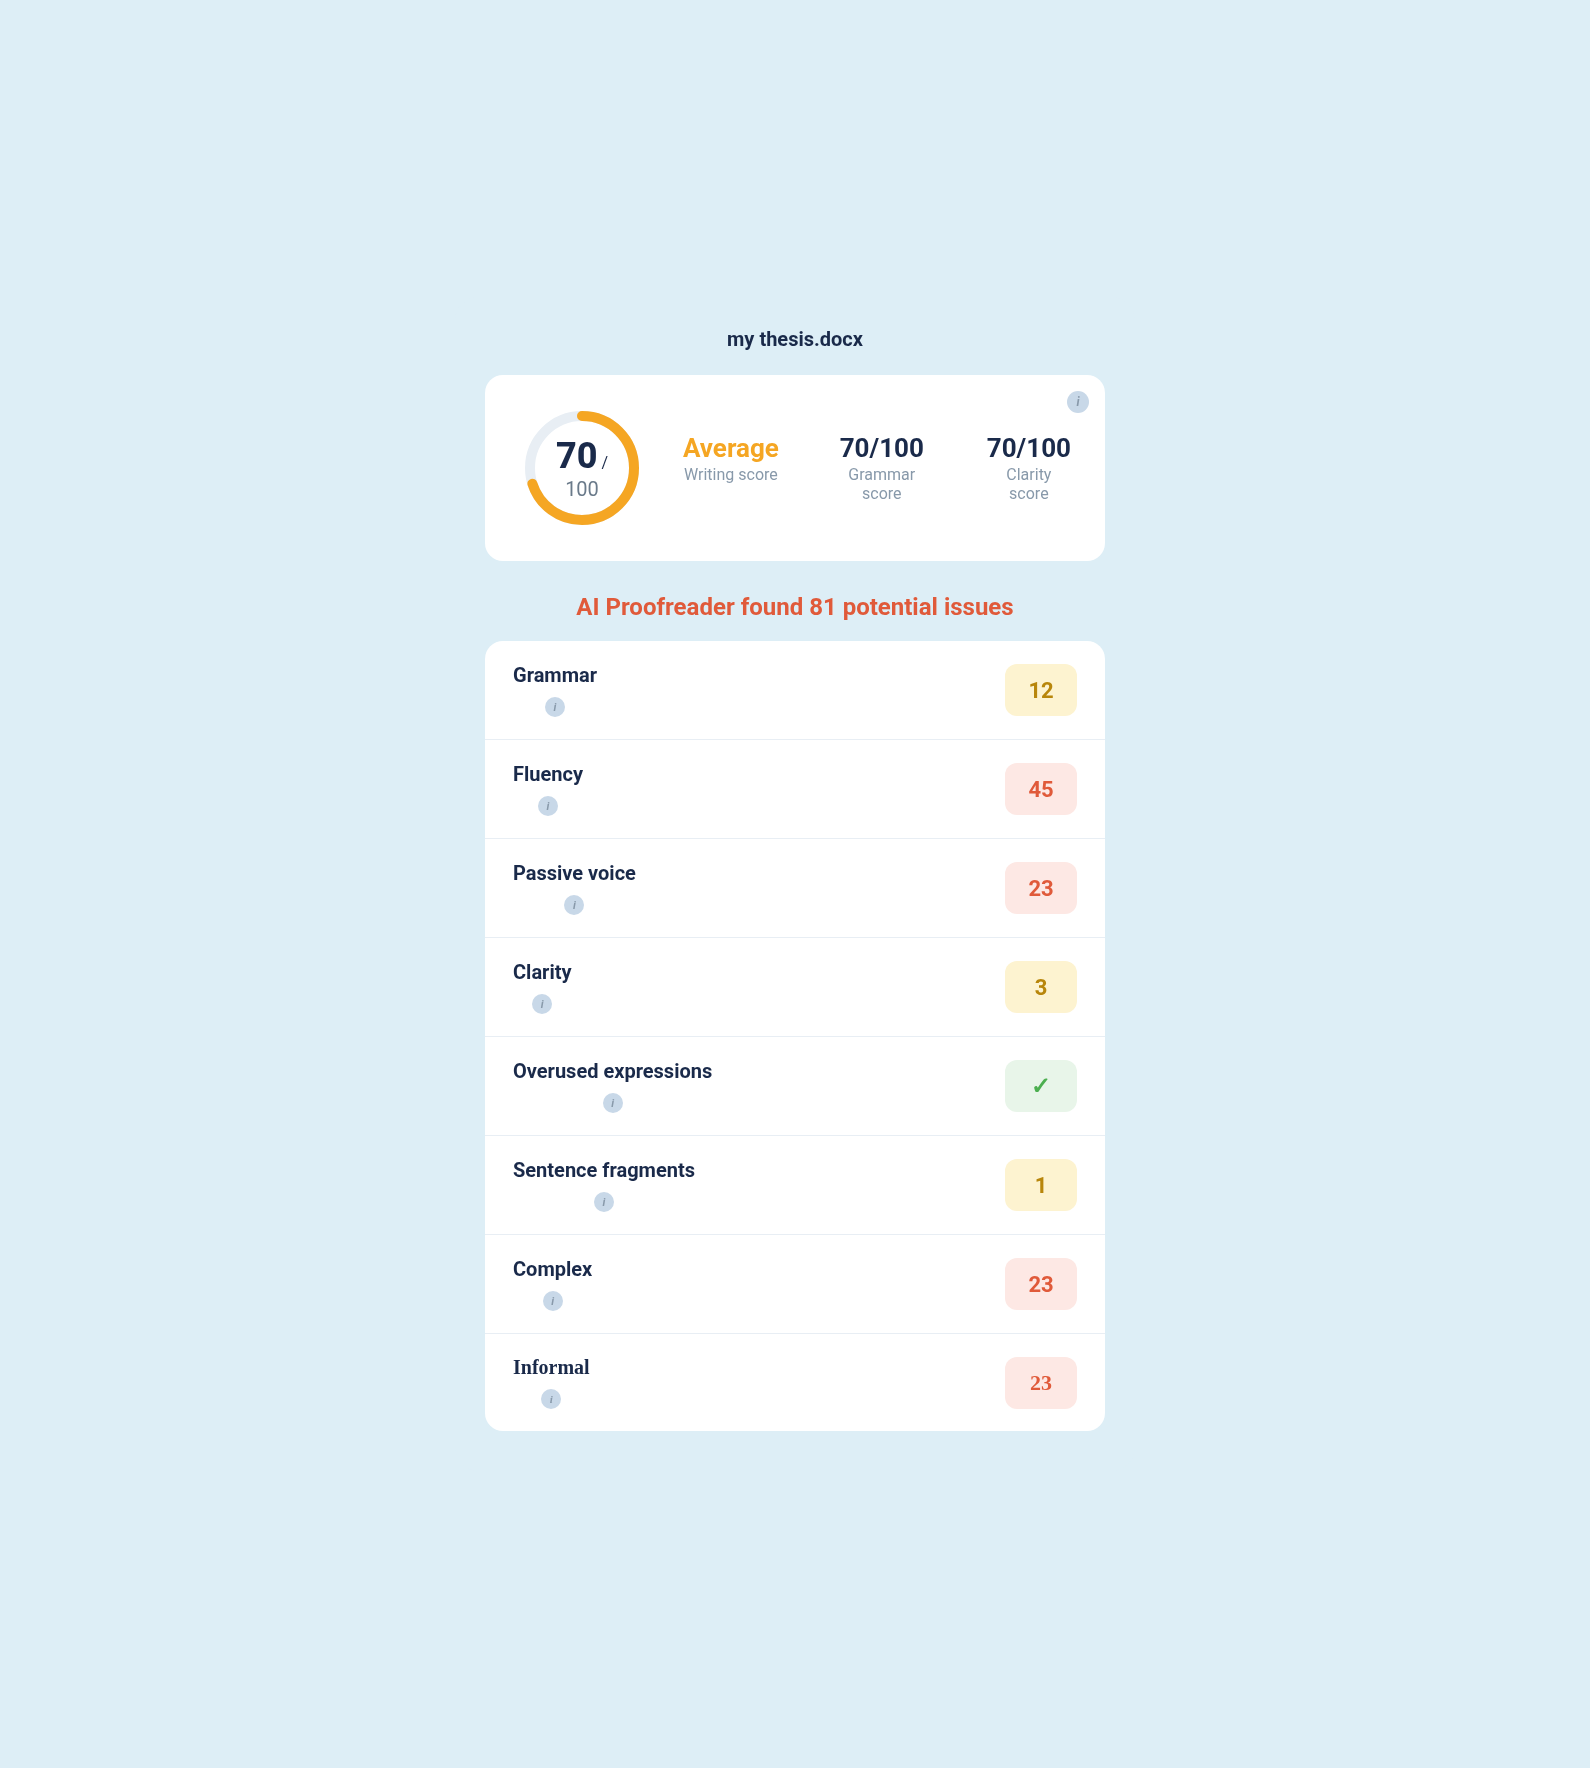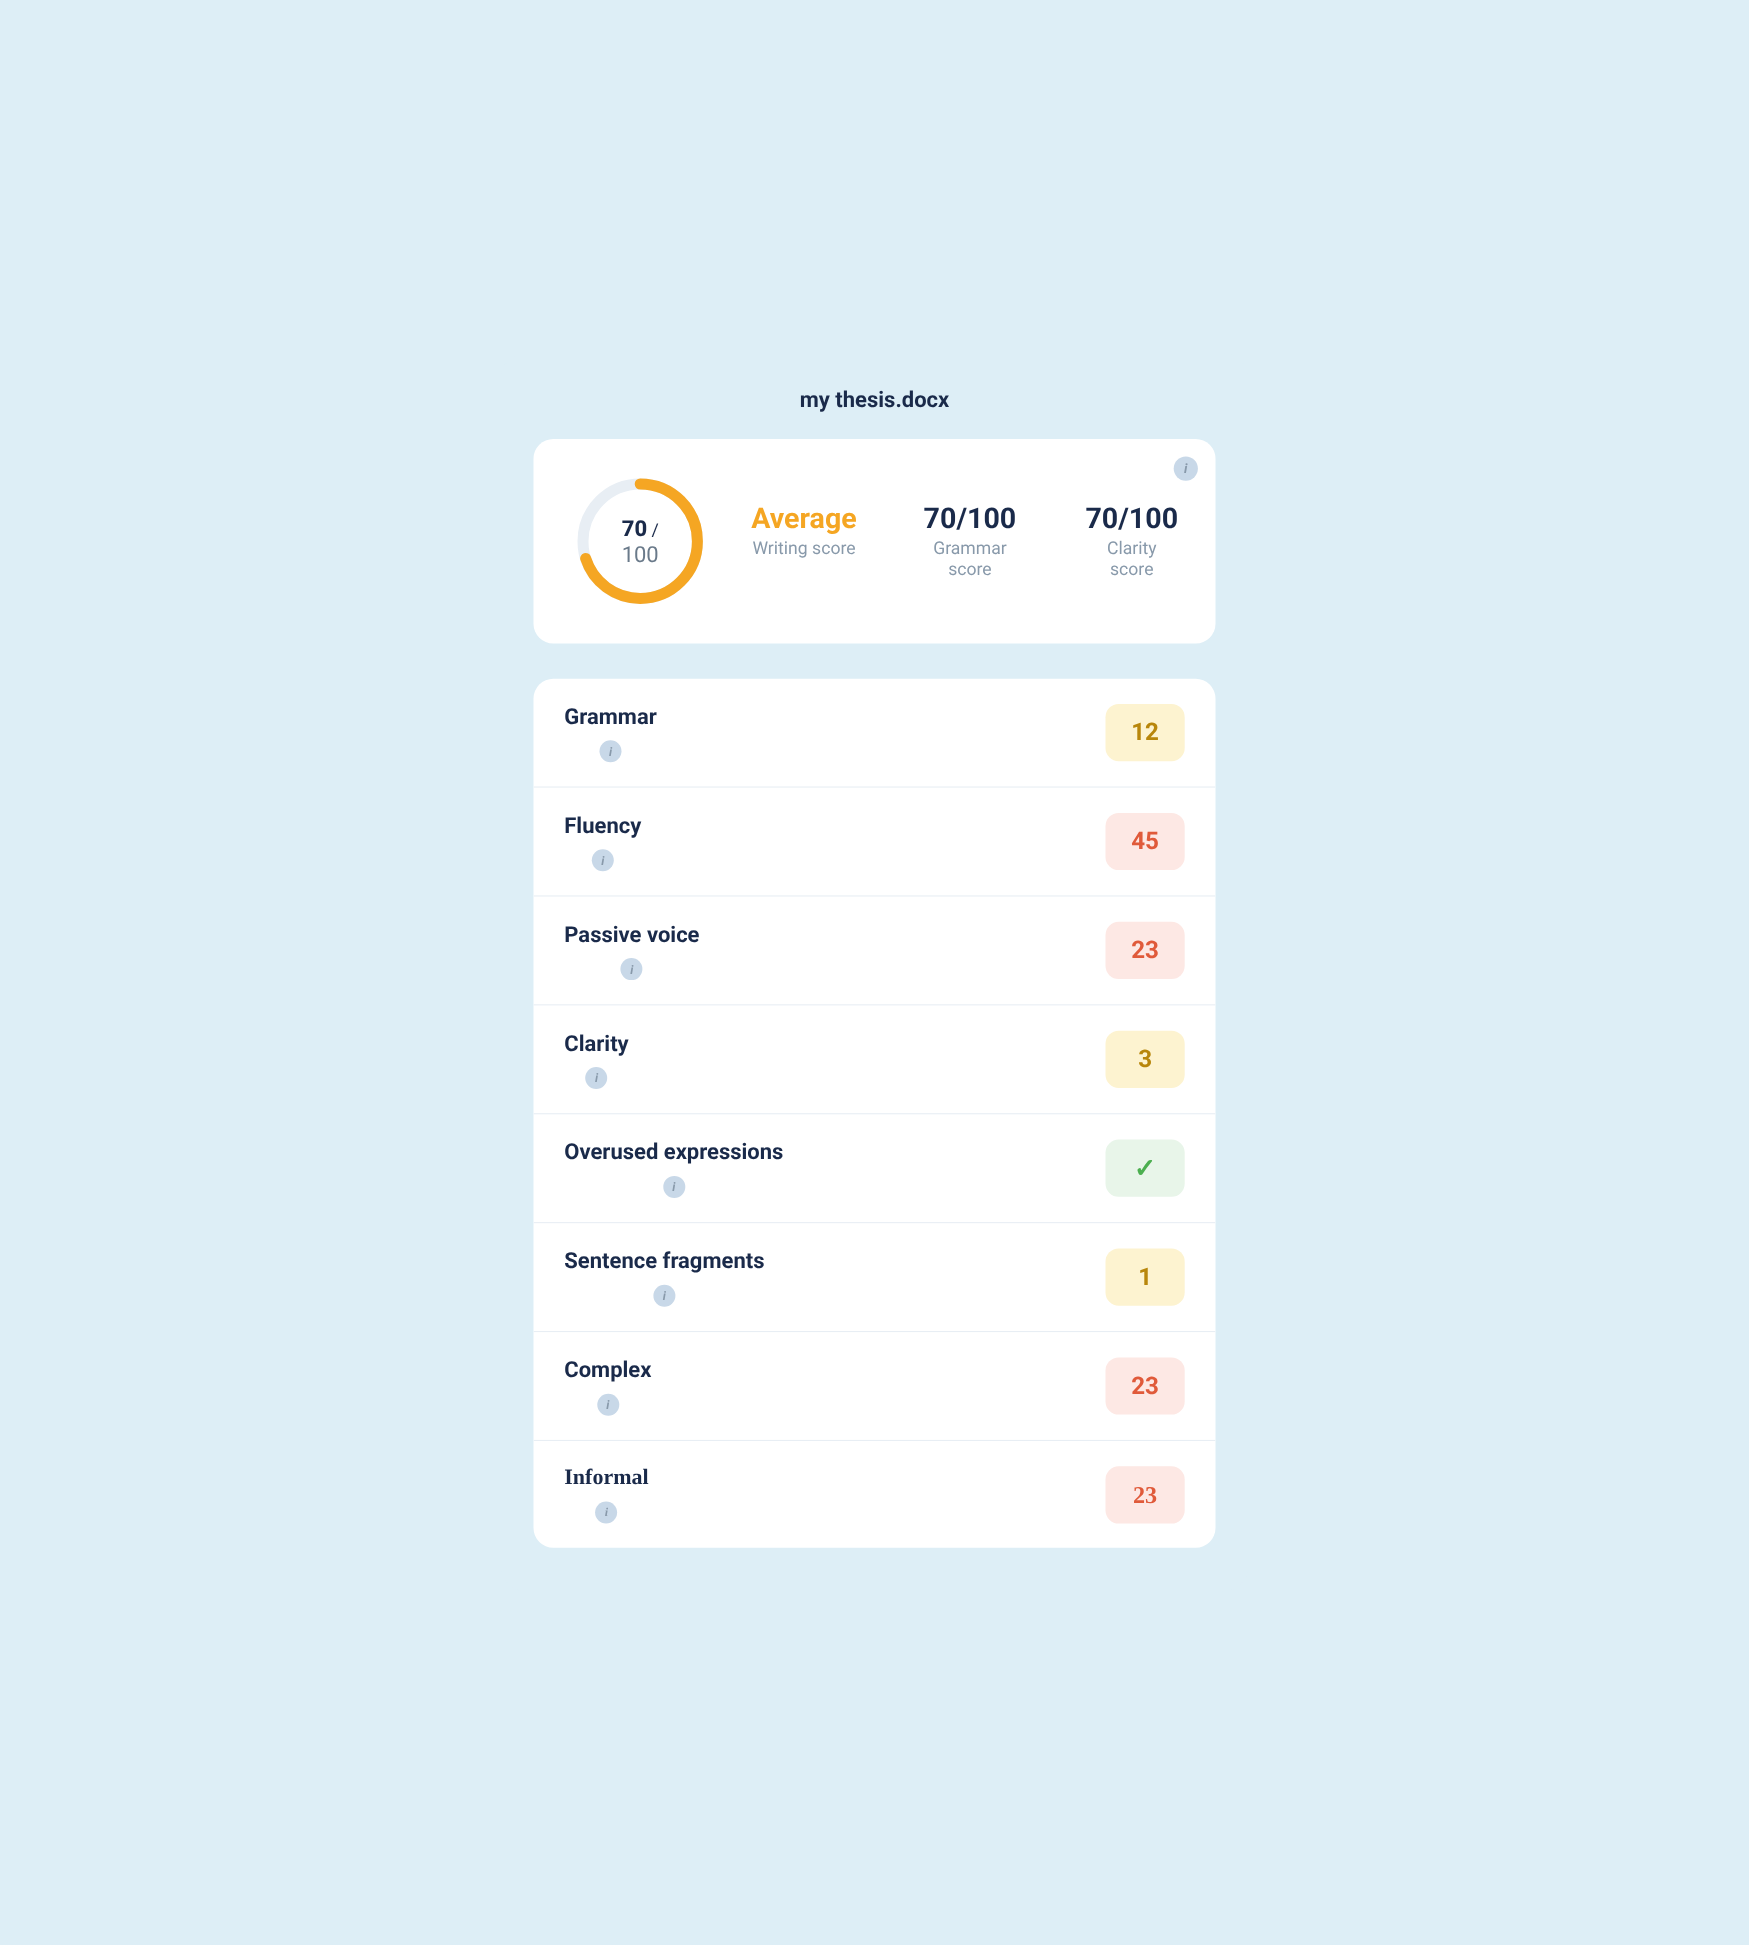--- a/index.html
+++ b/index.html
@@ -80,21 +80,21 @@
 
     .donut-center {
       position: absolute;
       top: 50%;
       left: 50%;
       transform: translate(-50%, -50%);
       text-align: center;
     }
 
     .donut-score-value {
-      font-size: 20px;
+      font-size: 36px;
       font-weight: 800;
       color: #1a2a4a;
     }
 
     .donut-score-divider {
       font-size: 16px;
       font-weight: 400;
       color: #1a2a4a;
     }
 
@@ -258,20 +258,23 @@
       </div>
 
       <div class="score-col">
         <div class="score-col-label-top dark">70/100</div>
         <div class="score-col-label-bottom">Clarity score</div>
       </div>
 
     </div>
   </div>
 
+  <div class="issues-heading">
+    <span>AI Proofreader found </span><span style="color:#e05a3a;">81</span><span> potential issues</span>
+  </div>
 
   <div class="issues-list">
 
     <div class="issue-row">
       <div class="issue-left">
         <span class="issue-label">Grammar</span>
         <div class="info-icon">i</div>
       </div>
       <div class="issue-badge badge-yellow">12</div>
     </div>

